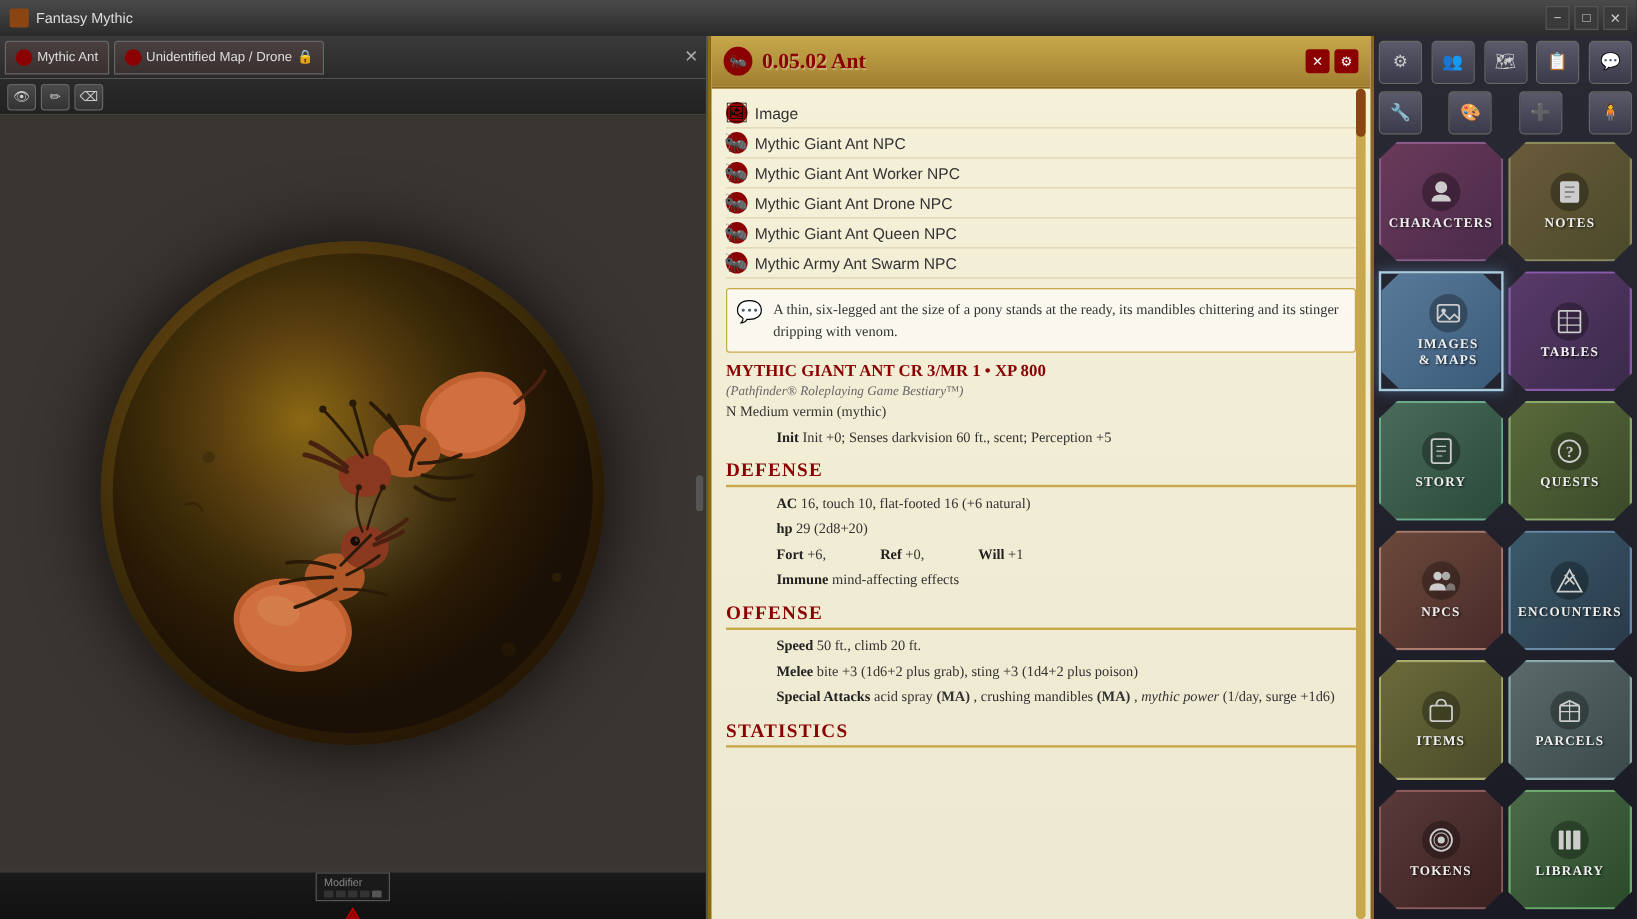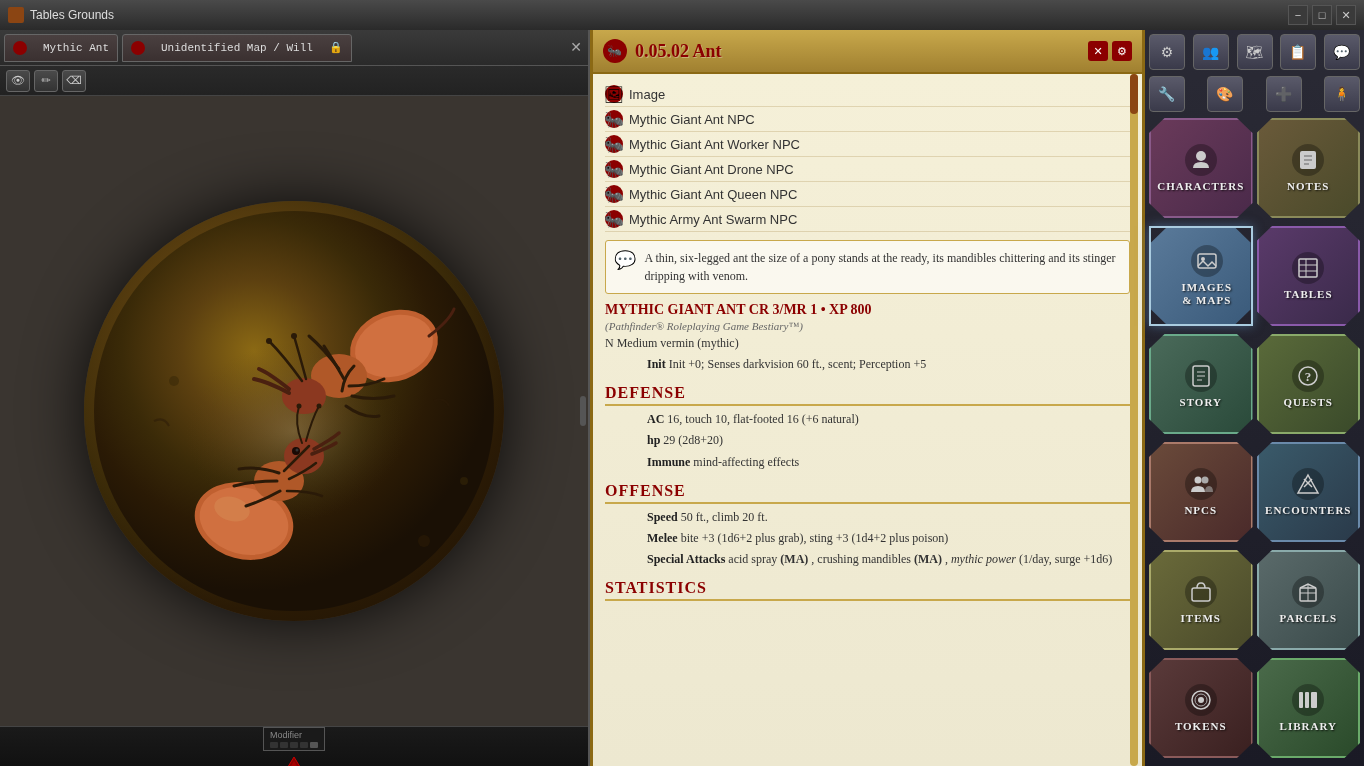--- a/index.html
+++ b/index.html
@@ -75,28 +75,28 @@
       display: flex;
       align-items: center;
       padding: 0 4px;
       gap: 4px;
       border-bottom: 1px solid #555;
     }
     .tab {
       height: 28px;
       display: flex;
       align-items: center;
-      gap: 16px;
+      gap: 4px;
       padding: 0 8px;
       background: linear-gradient(to bottom, #4a4040, #3a3030);
       border: 1px solid #666;
       border-radius: 3px 3px 0 0;
       color: #ddd;
       font-size: 11px;
-      font-family: Liberation Mono, monospace;
+      font-family: Liberation Sans, sans-serif;
       cursor: pointer;
     }
     .tab-icon {
       width: 14px;
       height: 14px;
       border-radius: 50%;
       background: #8B0000;
       display: inline-block;
     }
     .tab-icon-map {
@@ -508,41 +508,41 @@
       position: absolute;
       top: 0;
     }
   </style>
 </head>
 <body>
 
 <div class="title-bar">
   <div class="title-bar-left">
     <span class="title-bar-icon"></span>
-    <span>Tables Grounds</span>
+    <span>Fantasy Mythic</span>
   </div>
   <div class="title-bar-controls">
     <div class="title-bar-btn">−</div>
     <div class="title-bar-btn">□</div>
     <div class="title-bar-btn">✕</div>
   </div>
 </div>
 
 <div class="main-area">
 
   <div class="left-panel">
 
     <div class="tab-bar">
       <div class="tab">
         <span class="tab-icon"></span>
         <span>Mythic Ant</span>
       </div>
       <div class="tab">
         <span class="tab-icon tab-icon-map"></span>
-        <span>Unidentified Map / Will</span>
+        <span>Unidentified Map / Drone</span>
         <span class="tab-lock">🔒</span>
       </div>
       <div style="margin-left:auto; width:16px; height:16px; display:flex; align-items:center; justify-content:center; color:#aaa; font-size:14px; cursor:pointer;">✕</div>
     </div>
 
     <div class="tool-bar">
       <div class="tool-btn">👁</div>
       <div class="tool-btn">✏</div>
       <div class="tool-btn">⌫</div>
     </div>
@@ -739,20 +739,25 @@
       </p>
 
       <div class="section-header">Defense</div>
       <p class="stat-line">
         <span class="stat-label">AC </span><span>16, touch 10, flat-footed 16 (+6 natural)</span>
       </p>
       <p class="stat-line">
         <span class="stat-label">hp </span><span>29 (2d8+20)</span>
       </p>
       <p class="stat-line">
+        <span class="stat-label">Fort </span><span>+6, </span>
+        <span class="stat-label">Ref </span><span>+0, </span>
+        <span class="stat-label">Will </span><span>+1</span>
+      </p>
+      <p class="stat-line">
         <span class="stat-label">Immune </span><span>mind-affecting effects</span>
       </p>
 
       <div class="section-header">Offense</div>
       <p class="stat-line">
         <span class="stat-label">Speed </span><span>50 ft., climb 20 ft.</span>
       </p>
       <p class="stat-line">
         <span class="stat-label">Melee </span><span>bite +3 (1d6+2 plus grab), sting +3 (1d4+2 plus poison)</span>
       </p>

